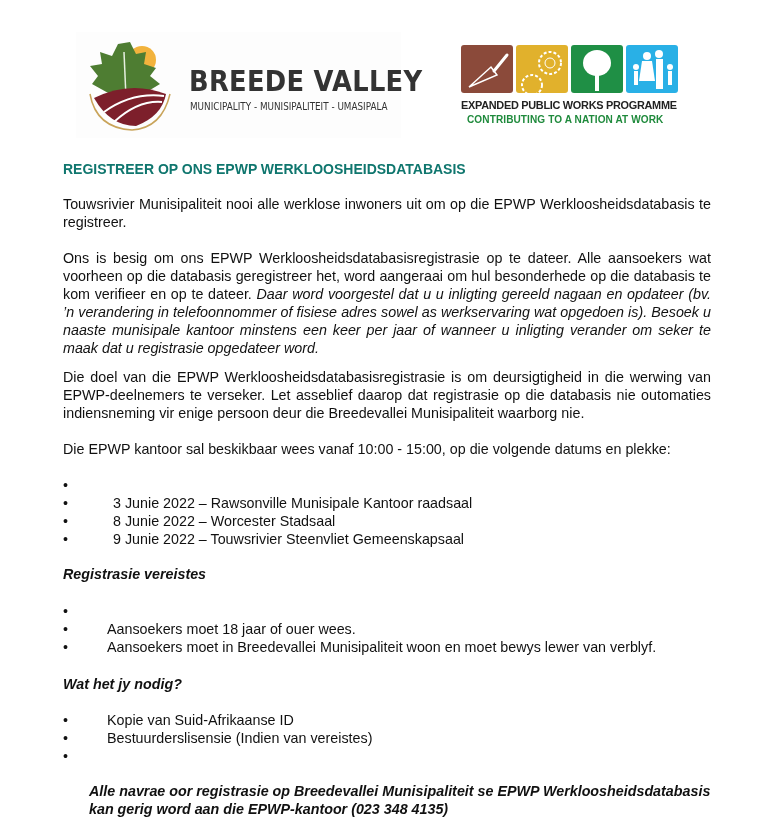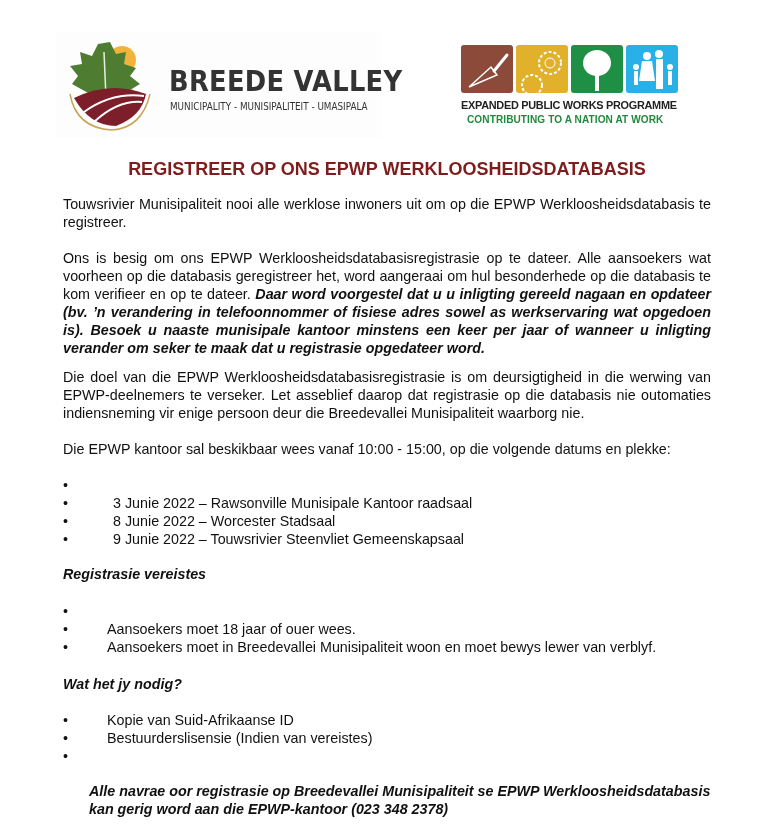--- a/index.html
+++ b/index.html
@@ -1,38 +1,38 @@
 <!DOCTYPE html>
 <html><head>
 <meta charset="utf-8">
 <style>
   html, body { margin: 0; padding: 0; background: #ffffff; }
   body { width: 783px; height: 835px; position: relative; overflow: hidden;
          font-family: "Liberation Sans", sans-serif; color: #111; }
-  .logo-bv { position: absolute; left: 56px; top: 32px; width: 325px; height: 106px; background: #fdfdfd; }
+  .logo-bv { position: absolute; left: 76px; top: 32px; width: 325px; height: 106px; background: #fdfdfd; }
   .bv-emblem { position: absolute; left: 4px; top: 4px; width: 100px; height: 98px; }
   .bv-title { position: absolute; left: 113px; top: 33px; font-size: 28px; font-weight: bold;
               color: #333; letter-spacing: 0.3px; font-family: "DejaVu Sans", sans-serif; white-space: nowrap;
               transform: scaleX(0.92); transform-origin: left; }
   .bv-sub { position: absolute; left: 114px; top: 68px; font-size: 10.5px; color: #333; white-space: nowrap;
             font-family: "DejaVu Sans", sans-serif; transform: scaleX(0.84); transform-origin: left; }
   .logo-epwp { position: absolute; left: 459px; top: 40px; width: 236px; height: 90px; }
   .tiles { position: absolute; left: 2px; top: 5px; display: flex; gap: 3px; }
   .tile { width: 52px; height: 48px; border-radius: 3px; }
   .epwp-name { position: absolute; left: 2px; top: 58px; width: 232px; font-size: 11.6px; font-weight: bold;
                color: #222; white-space: nowrap; letter-spacing: -0.3px; font-family: "Liberation Sans", sans-serif;
                transform: scaleX(0.94); transform-origin: left; }
   .epwp-tag { position: absolute; left: 8px; top: 73px; font-size: 10.6px; font-weight: bold; color: #1f8a3c;
               white-space: nowrap; letter-spacing: 0.1px; transform: scaleX(0.95); transform-origin: left; }
   .doc { position: absolute; left: 63px; top: 0; width: 648px; font-size: 14.3px; line-height: 18px; }
-  .heading { position: absolute; top: 160px; left: 0; width: 648px; text-align: center; font-weight: bold;
-             font-size: 18px; color: #7f1d1d; }
+  .heading { position: absolute; top: 160px; left: 0; width: 648px; font-weight: bold;
+             font-size: 14px; color: #0f766e; }
   p { margin: 0; text-align: justify; }
   .para { position: absolute; left: 0; width: 648px; }
-  .bi { font-weight: bold; font-style: italic; }
+  .bi { font-weight: normal; font-style: italic; }
   ul { list-style: none; margin: 0; padding: 0; position: absolute; left: 0; width: 648px; }
   li { position: relative; padding-left: 50px; height: 18px; white-space: nowrap; }
   li .bullet { position: absolute; left: 0; top: 0; }
   .subhead { position: absolute; left: 0; font-weight: bold; font-style: italic; }
   .closing { position: absolute; left: 26px; width: 625px; font-weight: bold; font-style: italic; }
 </style>
 </head>
 <body>
 
 <div class="logo-bv">
@@ -117,15 +117,15 @@
 
   <div class="subhead" style="top:675px">Wat het jy nodig?</div>
 
   <ul style="top:711px">
     <li style="padding-left:44px"><span class="bullet">•</span><span>Kopie van Suid-Afrikaanse ID</span></li>
     <li style="padding-left:44px"><span class="bullet">•</span><span>Bestuurderslisensie (Indien van vereistes)</span></li>
     <li style="padding-left:44px"><span class="bullet">•</span></li>
   </ul>
 
   <div class="closing" style="top:782px">
-    <p style="text-align:left">Alle navrae oor registrasie op Breedevallei Munisipaliteit se EPWP Werkloosheidsdatabasis kan gerig word aan die EPWP-kantoor (023 348 2378)</p>
+    <p style="text-align:left">Alle navrae oor registrasie op Breedevallei Munisipaliteit se EPWP Werkloosheidsdatabasis kan gerig word aan die EPWP-kantoor (023 348 4135)</p>
   </div>
 </div>
 
 </body></html>

